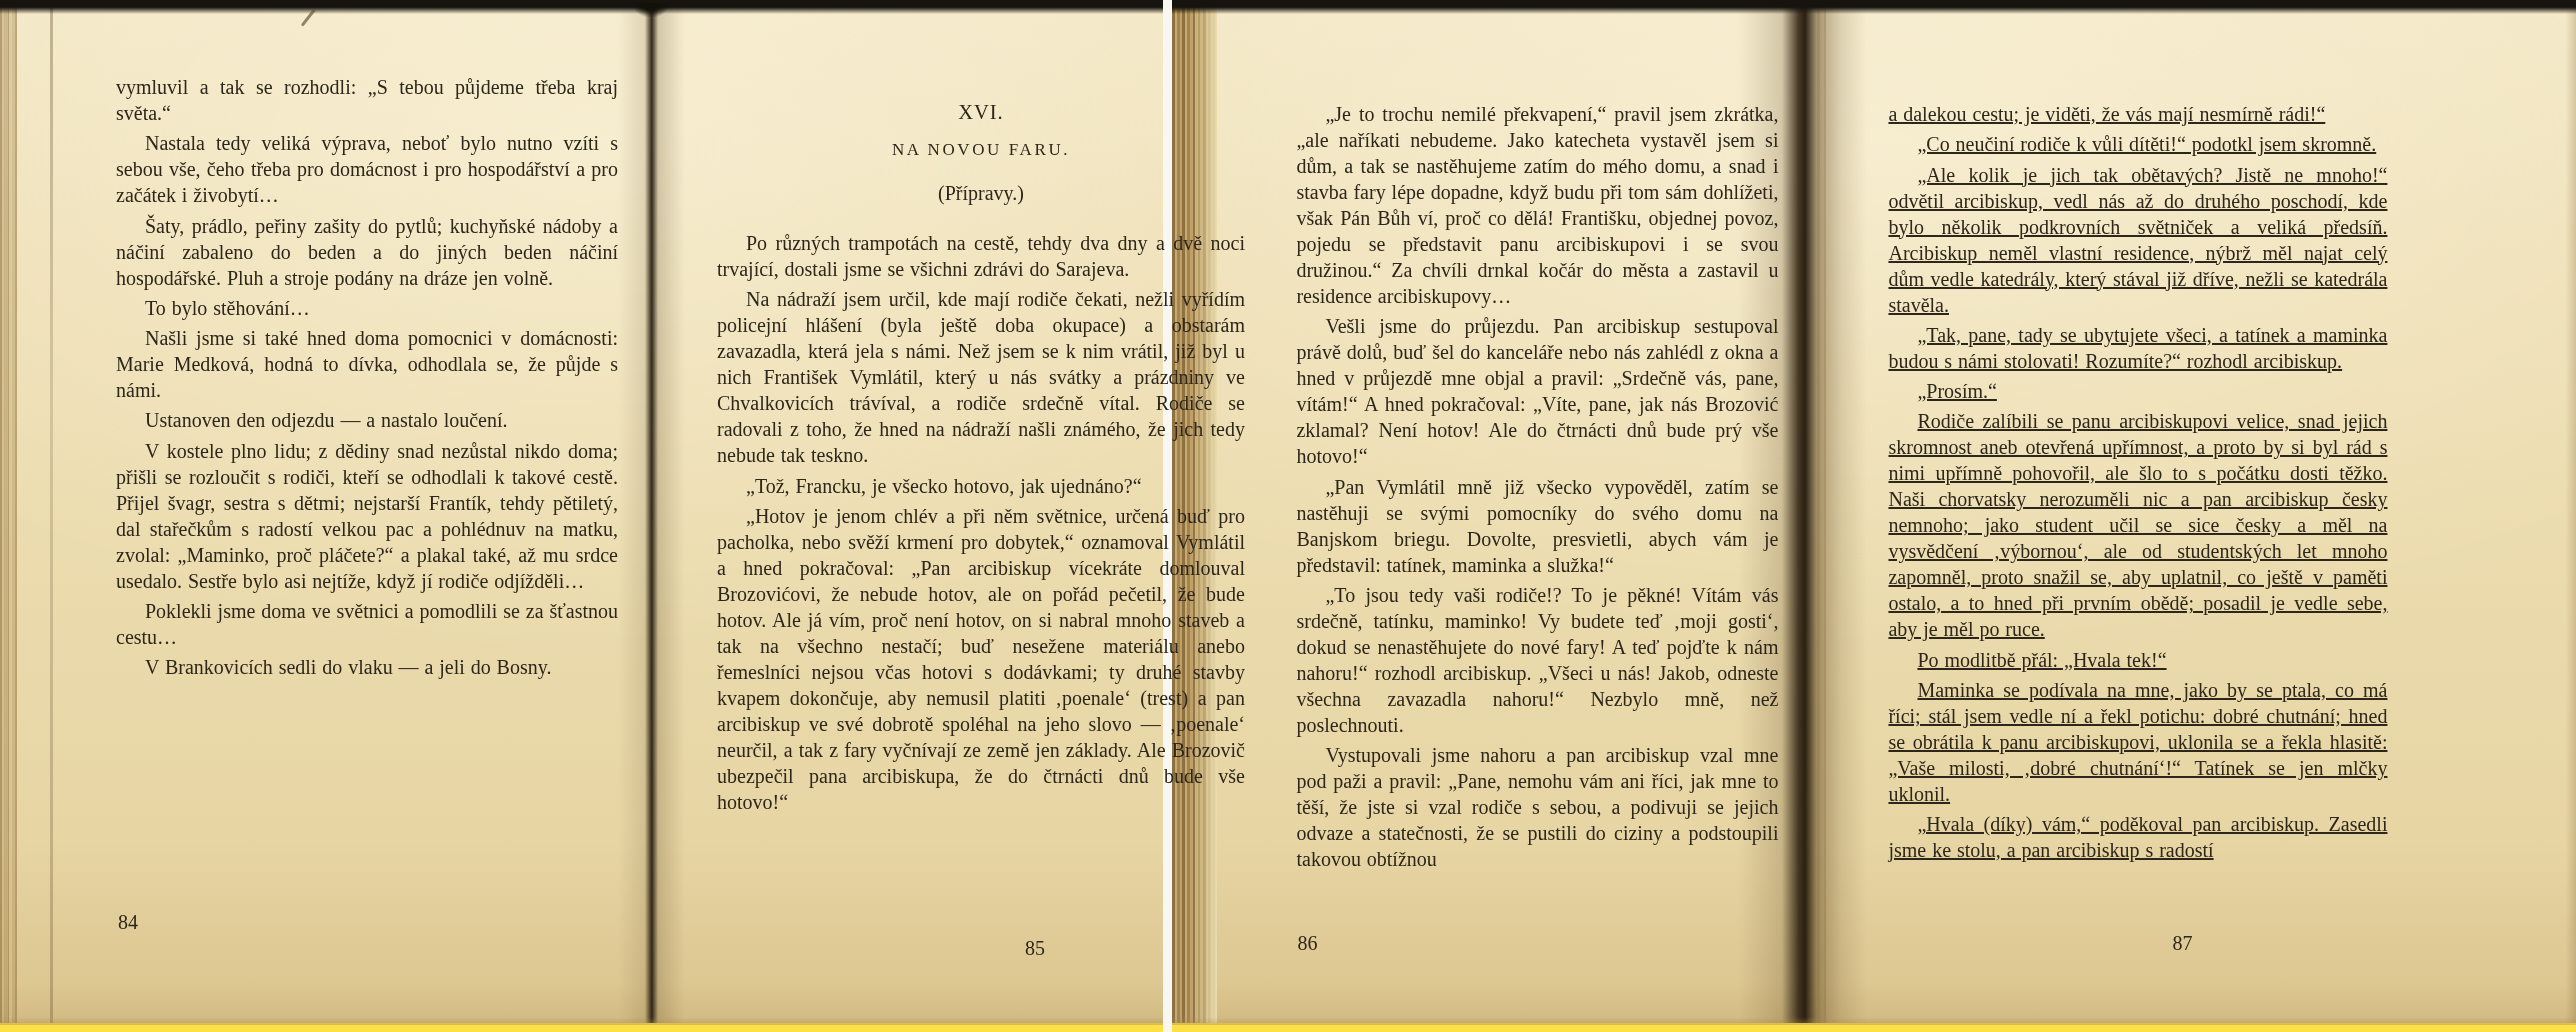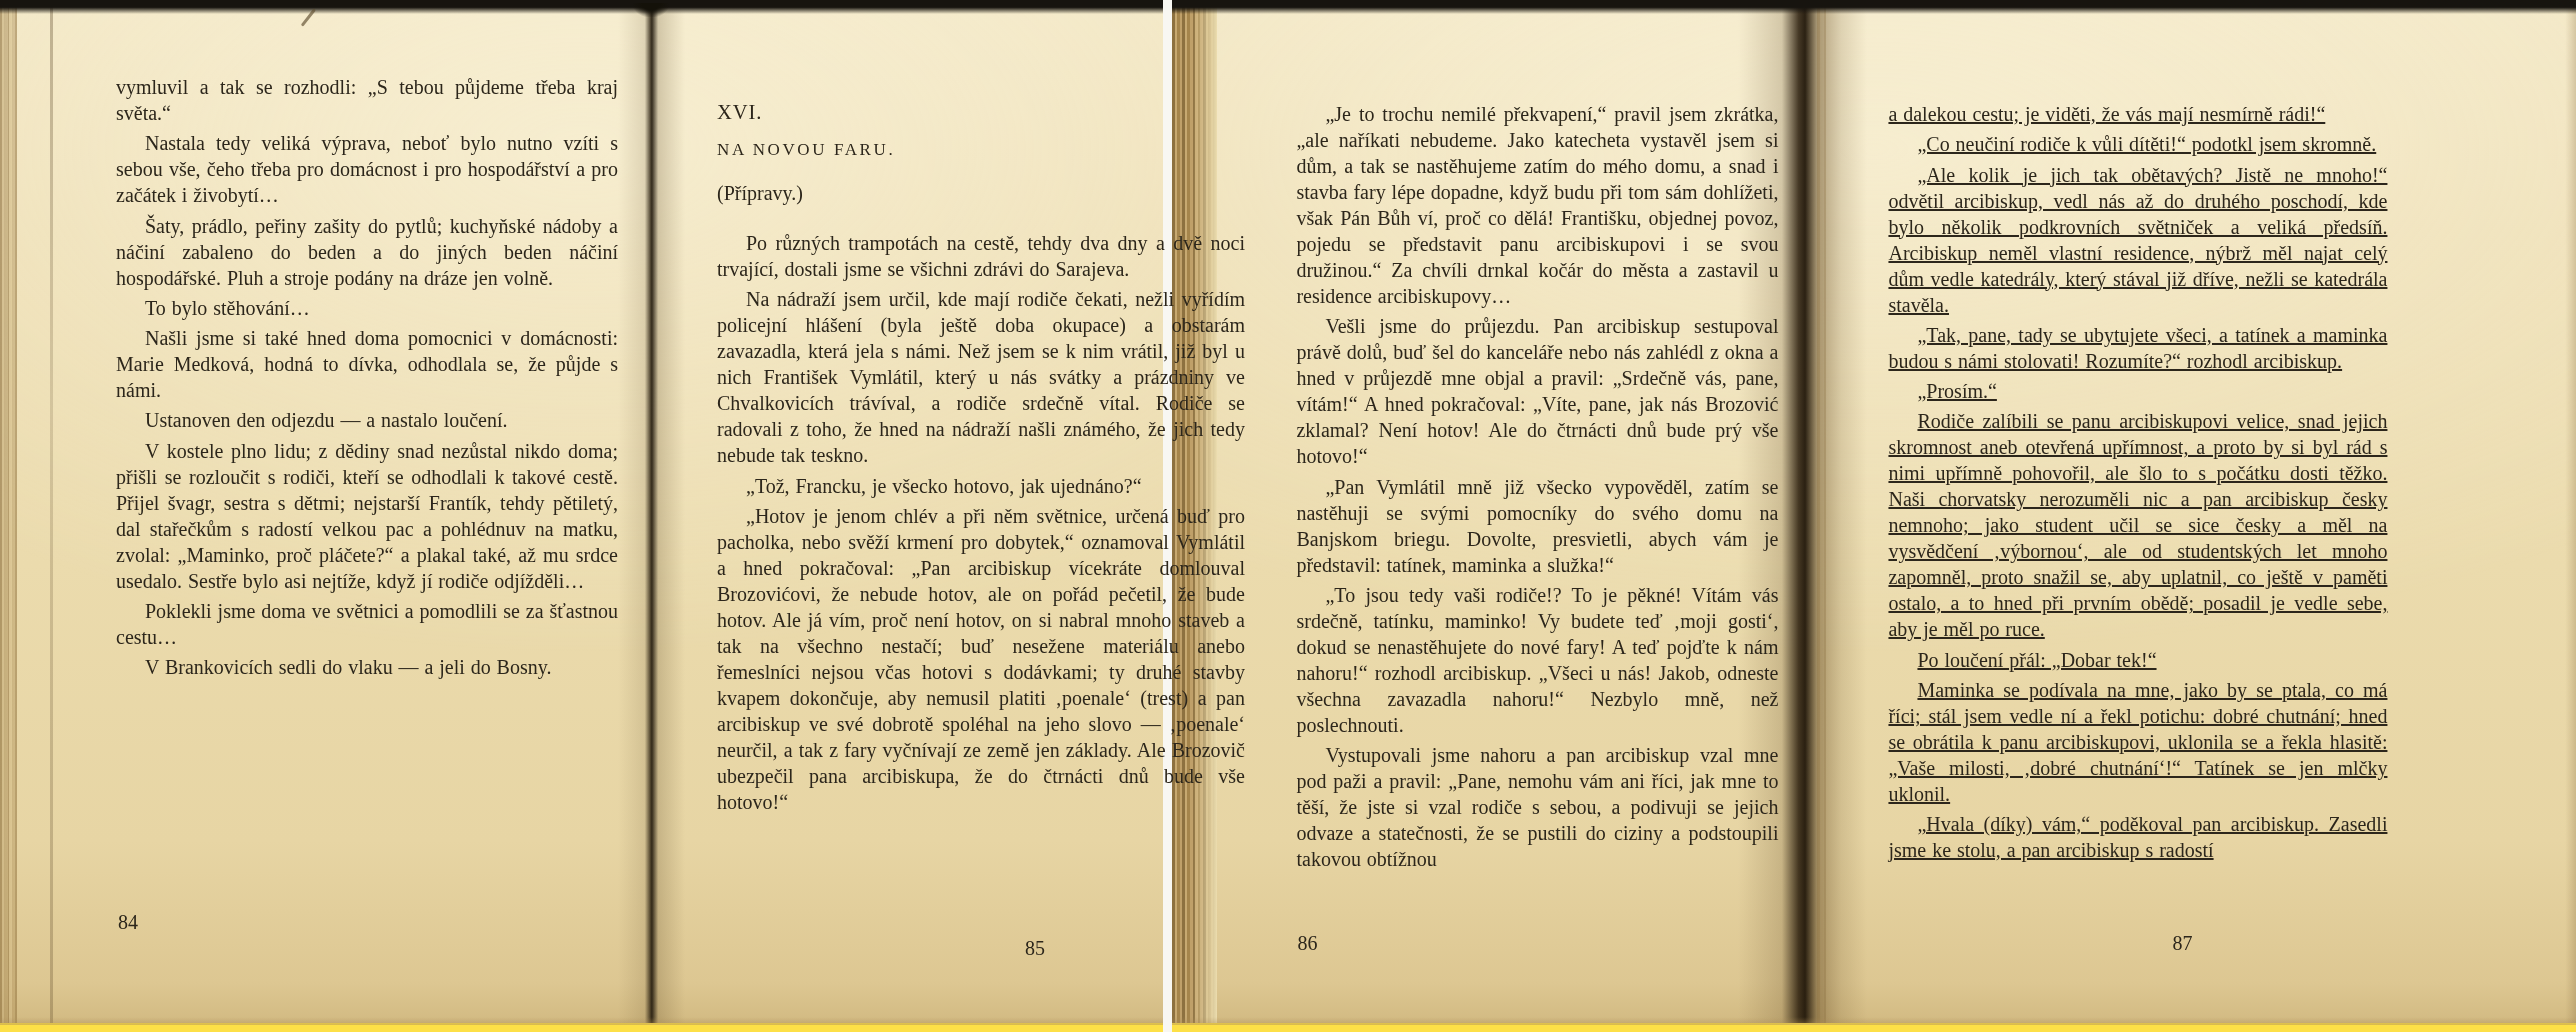--- a/index.html
+++ b/index.html
@@ -98,21 +98,21 @@
   }
 
   .text-block {
     position:absolute; z-index:5;
     font-size:20px; line-height:26px;
     text-align:justify; word-spacing:0.9px;
   }
   .para { margin:0 0 4.3px 0; text-indent:29px; }
   .para.continuation { text-indent:0; }
 
-  .chapter-head { position:absolute; z-index:5; }
+  .chapter-head { position:absolute; z-index:5; text-align:center; }
   .chapter-numeral { font-size:20.6px; line-height:22px; letter-spacing:0.9px; }
   .chapter-title   { font-size:17px; line-height:24px; letter-spacing:2.6px; margin-top:15.4px; }
   .chapter-subtitle{ font-size:20px; line-height:22px; margin-top:20px;font-family:Liberation Serif, serif; }
 
   .pagenum { position:absolute; z-index:5; font-size:20px; }
 </style>
 </head>
 <body>
 
 <div class="scene">
@@ -180,21 +180,21 @@
     </div>
 
     <div>
       <div class="text-block" style="left:716px; top:101px; width:499px;text-decoration:underline;">
         <p class="para continuation">a dalekou cestu; je viděti, že vás mají nesmírně rádi!“</p>
         <p class="para">„Co neučiní rodiče k vůli dítěti!“ podotkl jsem skromně.</p>
         <p class="para">„Ale kolik je jich tak obětavých? Jistě ne mnoho!“ odvětil arcibiskup, vedl nás až do druhého poschodí, kde bylo několik podkrovních světniček a veliká předsíň. Arcibiskup neměl vlastní residence, nýbrž měl najat celý dům vedle katedrály, který stával již dříve, nežli se katedrála stavěla.</p>
         <p class="para">„Tak, pane, tady se ubytujete všeci, a tatínek a maminka budou s námi stolovati! Rozumíte?“ rozhodl arcibiskup.</p>
         <p class="para">„Prosím.“</p>
         <p class="para">Rodiče zalíbili se panu arcibiskupovi velice, snad jejich skromnost aneb otevřená upřímnost, a proto by si byl rád s nimi upřímně pohovořil, ale šlo to s počátku dosti těžko. Naši chorvatsky nerozuměli nic a pan arcibiskup česky nemnoho; jako student učil se sice česky a měl na vysvědčení ‚výbornou‘, ale od studentských let mnoho zapomněl, proto snažil se, aby uplatnil, co ještě v paměti ostalo, a to hned při prvním obědě; posadil je vedle sebe, aby je měl po ruce.</p>
-        <p class="para">Po loučení přál: „Dobar tek!“</p>
+        <p class="para">Po modlitbě přál: „Hvala tek!“</p>
         <p class="para">Maminka se podívala na mne, jako by se ptala, co má říci; stál jsem vedle ní a řekl potichu: dobré chutnání; hned se obrátila k panu arcibiskupovi, uklonila se a řekla hlasitě: „Vaše milosti, ‚dobré chutnání‘!“ Tatínek se jen mlčky uklonil.</p>
         <p class="para">„Hvala (díky) vám,“ poděkoval pan arcibiskup. Zasedli jsme ke stolu, a pan arcibiskup s radostí</p>
       </div>
       <div class="pagenum" style="left:1000px; top:932px;">87</div>
     </div>
   </div>
 
 </div>
 
 

